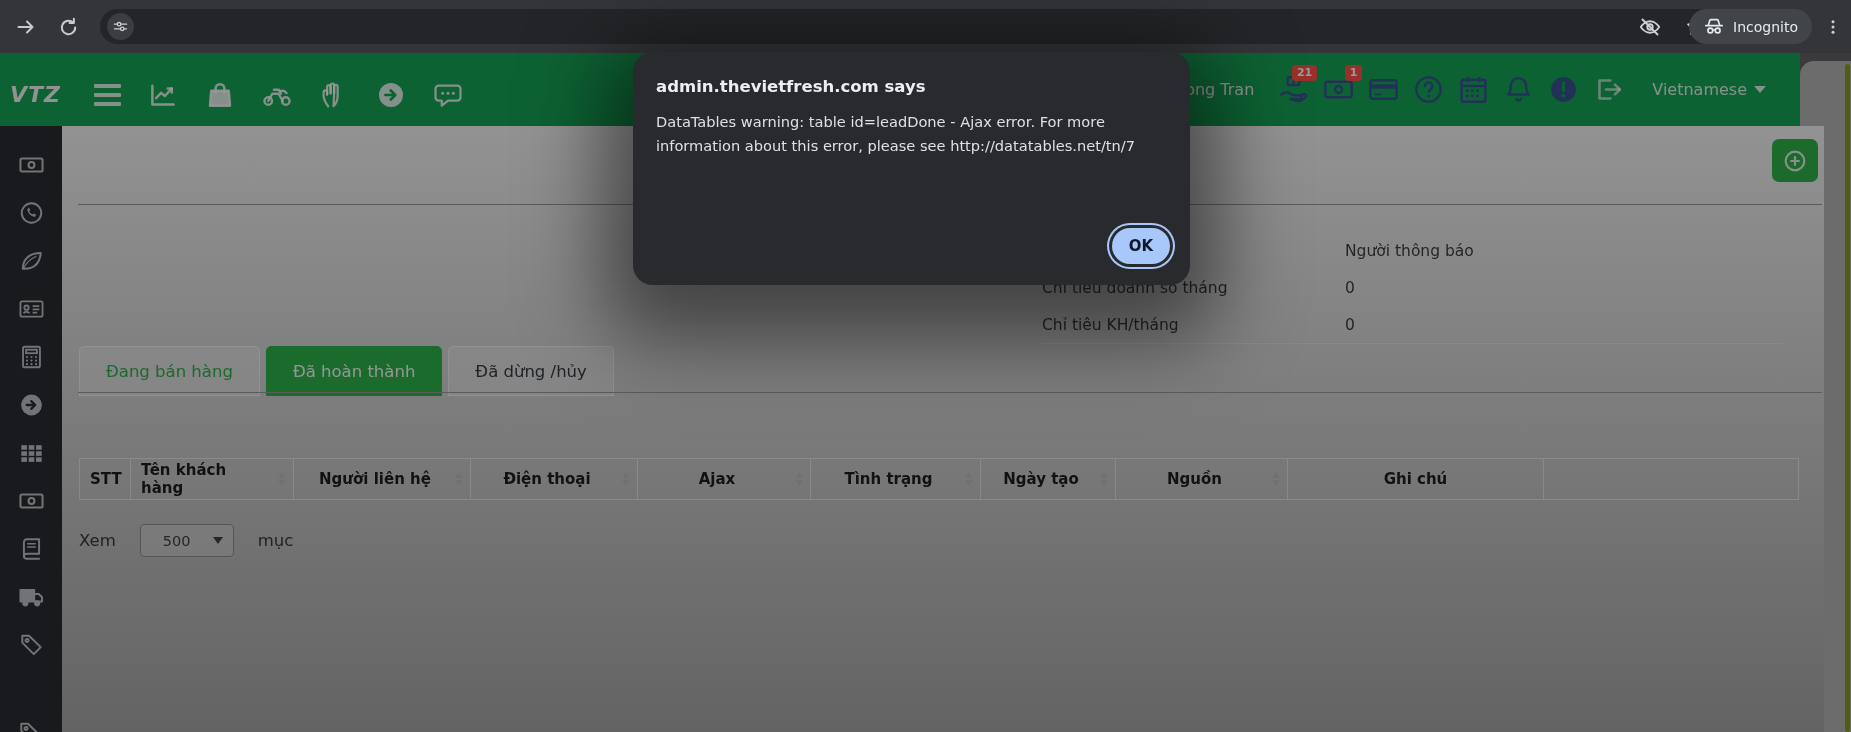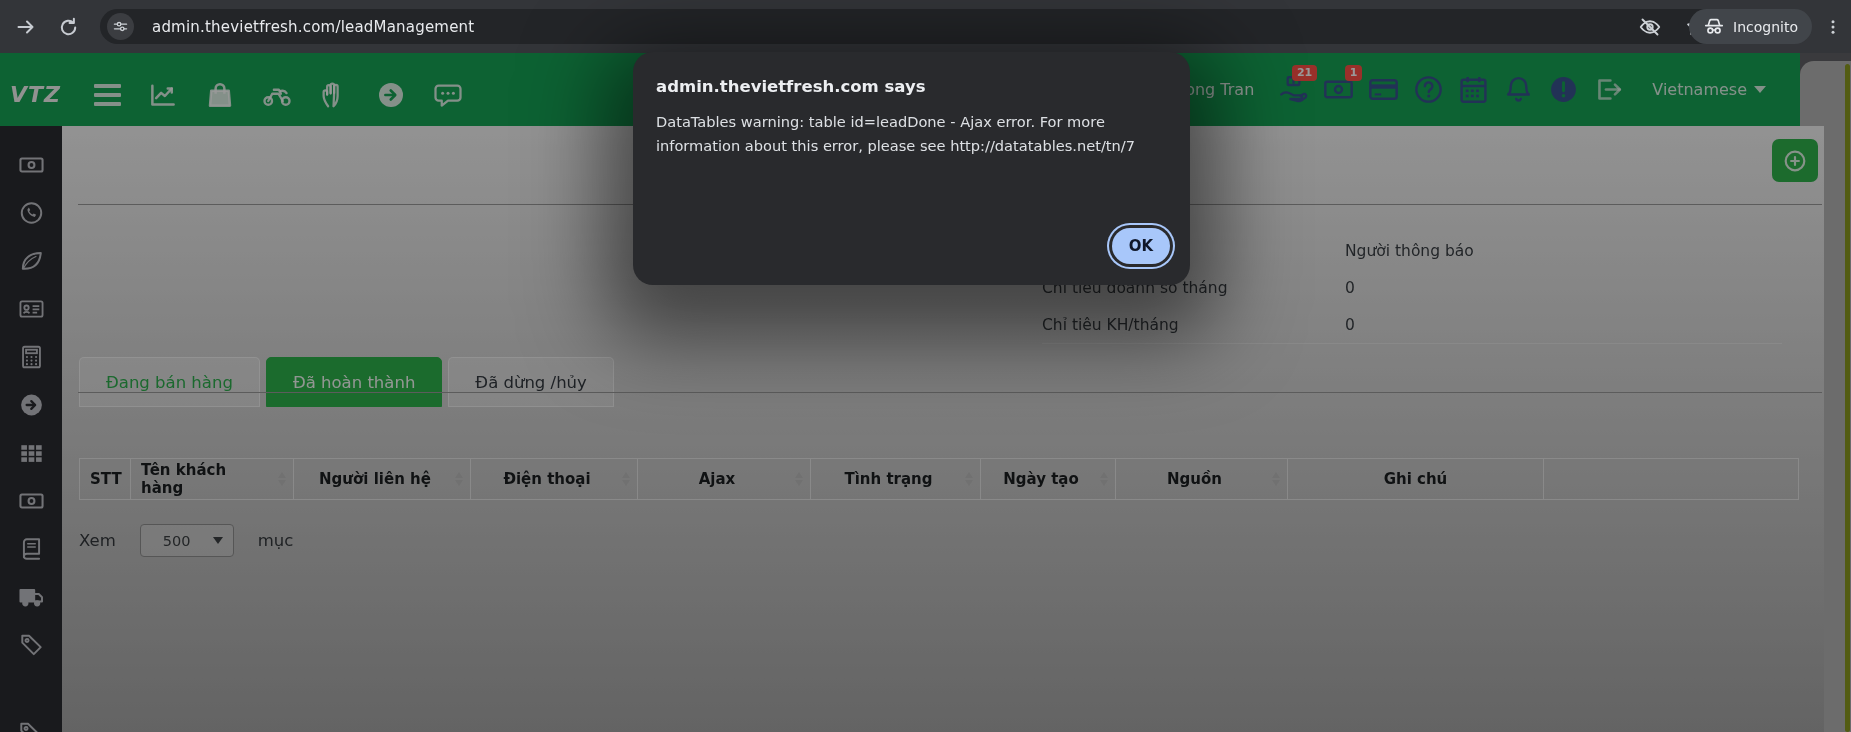--- a/index.html
+++ b/index.html
@@ -54,21 +54,21 @@
   .addbtn{position:absolute;right:6px;top:13px;width:46px;height:43px;background:#30b24b;border:none;border-radius:7px;display:flex;align-items:center;justify-content:center;color:rgba(255,255,255,.85);}
   .addbtn .ic{width:26px;height:26px;}
   .divider{position:absolute;left:16px;right:2px;top:78px;height:0;border-top:1px solid #9a9a9a;}
 
   .stats{position:absolute;left:980px;top:106px;width:740px;color:#3a3f44;font-size:15.5px;}
   .stats .srow{display:flex;height:37px;align-items:center;}
   .stats .slabel{width:303px;}
   .stats .sval{flex:1;}
   .stats .srow:last-child{border-bottom:1px solid rgba(255,255,255,.35);}
 
-  .tabs{position:absolute;left:17px;top:231px;display:flex;gap:6px;}
+  .tabs{position:absolute;left:17px;top:220px;display:flex;gap:6px;}
   .tab{height:50px;display:flex;align-items:center;justify-content:center;padding:0 26px;font-size:16.5px;
     background:rgba(255,255,255,.28);border:1px solid rgba(255,255,255,.6);border-radius:5px 5px 0 0;box-sizing:border-box;}
   .tab-green{color:#2eaf4e;}
   .tab-dark{color:#343a40;}
   .tab--active{background:#2eb34b;border-color:#2eb34b;color:rgba(255,255,255,.95);}
   .tabline{position:absolute;left:16px;right:2px;top:266px;border-top:1px solid #9a9a9a;}
 
   .thead{position:absolute;left:17px;top:332px;width:1720px;height:42px;display:grid;
     grid-template-columns:51px 163px 177px 167px 173px 170px 135px 172px 256px 1fr;
     border-top:1px solid rgba(255,255,255,.55);border-left:1px solid rgba(255,255,255,.55);box-sizing:border-box;}
@@ -123,21 +123,20 @@
     <div class="omnibox">
       <span class="sitechip">
         <span class="ic" style="width:17px;height:17px;">
           <svg viewBox="0 0 24 24" fill="none" stroke="currentColor" stroke-width="2" stroke-linecap="round">
               <path d="M3.5 8.7h17M3.5 15.3h17"></path>
               <circle cx="10" cy="8.7" r="2.4" fill="#232528"></circle>
               <circle cx="14.5" cy="15.3" r="2.4" fill="#232528"></circle>
             </svg>
         </span>
       </span>
-      <span class="url">admin.thevietfresh.com/leadManagement</span>
       <div class="boxicons">
         <span class="ic" style="width:24px;height:24px;">
           <svg viewBox="0 0 24 24" fill="none" stroke="currentColor" stroke-width="1.9" stroke-linecap="round" stroke-linejoin="round">
               <path d="M2.8 12S6.4 6.3 12 6.3 21.2 12 21.2 12 17.6 17.7 12 17.7 2.8 12 2.8 12z"></path>
               <circle cx="12" cy="12" r="2.7"></circle>
               <path d="M4.5 4.5l15 15"></path>
             </svg>
         </span>
         <span class="ic" style="width:24px;height:24px;">
           <svg viewBox="0 0 24 24" fill="none" stroke="currentColor" stroke-width="1.9" stroke-linejoin="round">

